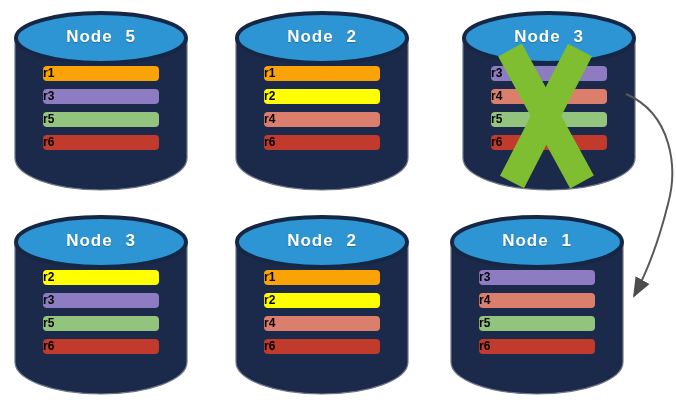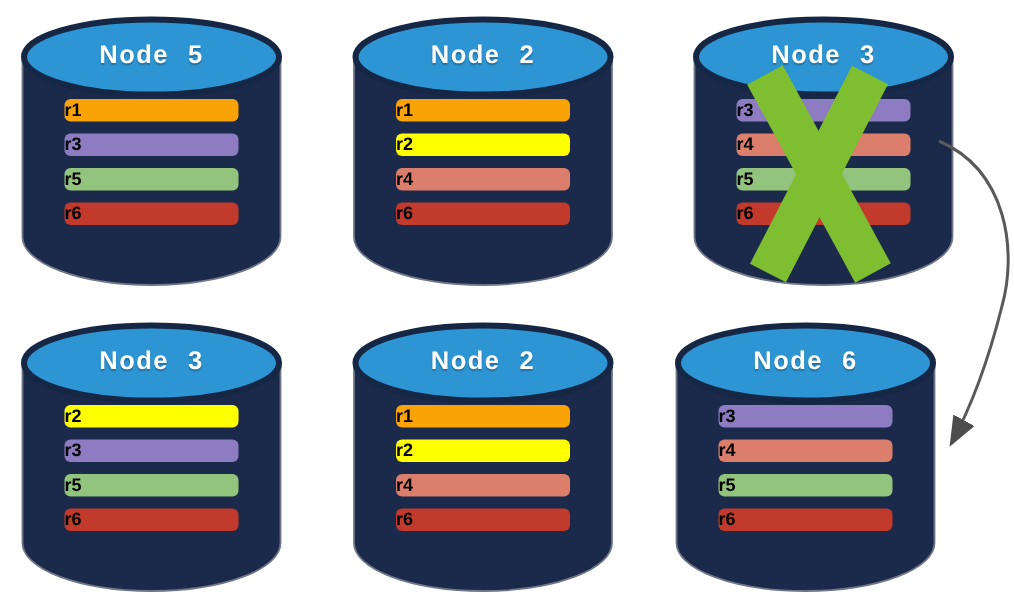--- a/index.html
+++ b/index.html
@@ -133,21 +133,21 @@
       <div class="bar b2" style="background: rgb(220, 126, 108);">r4</div>
       <div class="bar b3" style="background: rgb(193, 58, 43);">r6</div>
     </div>
   </div>
 
   <div class="node" style="left:448px; top:212px;">
     <svg class="cyl" viewBox="0 0 178 188">
       <path class="cyl-body" d="M3,30 V150 A86,32 0 0 0 175,150 V30 Z"></path>
       <ellipse class="cyl-top" cx="89" cy="30" rx="85" ry="25"></ellipse>
     </svg>
-    <div class="node-title">Node 6</div>
+    <div class="node-title">Node 1</div>
     <div class="bars">
       <div class="bar b0" style="background: rgb(142, 124, 195);">r3</div>
       <div class="bar b1" style="background: rgb(220, 126, 108);">r4</div>
       <div class="bar b2" style="background: rgb(147, 196, 125);">r5</div>
       <div class="bar b3" style="background: rgb(193, 58, 43);">r6</div>
     </div>
   </div>
 
   <svg class="failover-arrow" viewBox="0 0 84 230">
     <defs>

